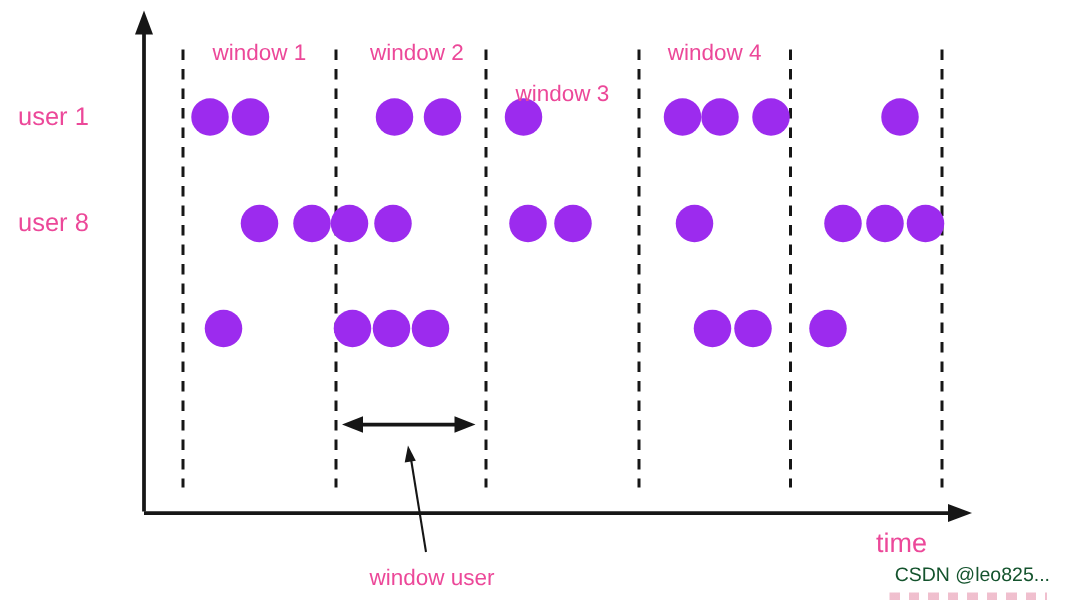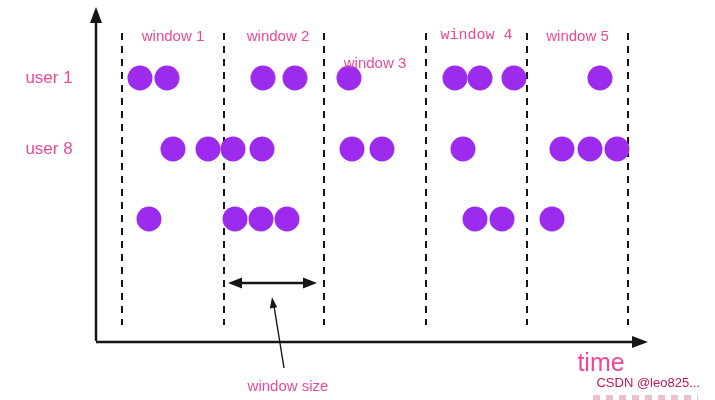--- a/index.html
+++ b/index.html
@@ -31,29 +31,29 @@
     line-height: 18px;
     font-size: 15px;
     text-align: center;
   }
   .user-label {
     left: 12px;
     width: 74px;
     height: 20px;
     line-height: 20px;
     font-size: 17px;
-    text-align: center;
+    text-align: left;
   }
   .time-label {
     left: 556px;
     top: 351px;
     width: 90px;
     height: 22px;
     line-height: 22px;
-    font-size: 25px;
+    font-size: 18px;
     text-align: center;
   }
   .window-size-label {
     left: 228px;
     top: 377px;
     width: 120px;
     height: 17px;
     line-height: 17px;
     font-size: 15px;
     text-align: center;
@@ -139,25 +139,24 @@
 
     <g>
       <line x1="284" y1="368" x2="274" y2="306" stroke="#161616" stroke-width="1.4"></line>
       <polygon points="272,297 277.2,307.2 269.8,308.4" fill="#161616"></polygon>
     </g>
   </svg>
 
   <div class="label window-label" style="left:122px; width:102px;">window 1</div>
   <div class="label window-label" style="left:228px; width:100px;">window 2</div>
   <div class="label window-label" style="left:324px; width:102px;margin-top:27px;">window 3</div>
-  <div class="label window-label" style="left:426px; width:101px;font-family:Liberation Mono, monospace;">window 4</div>
-  <div class="label window-label" style="left:527px; width:101px;">window 5</div>
+  <div class="label window-label" style="left:426px; width:101px;">window 4</div>
 
   <div class="label user-label" style="top:68px;">user 1</div>
   <div class="label user-label" style="top:139px;">user 8</div>
 
   <div class="label time-label">time</div>
-  <div class="label window-size-label">window size</div>
+  <div class="label window-size-label">window user</div>
 
-  <div class="watermark-1" id="watermark-text" style="color: #be185d;">CSDN @leo825...</div>
+  <div class="watermark-1" id="watermark-text" style="color: #14532d;">CSDN @leo825...</div>
   <div class="watermark-2"></div>
 
 </div>
 
 </body></html>

